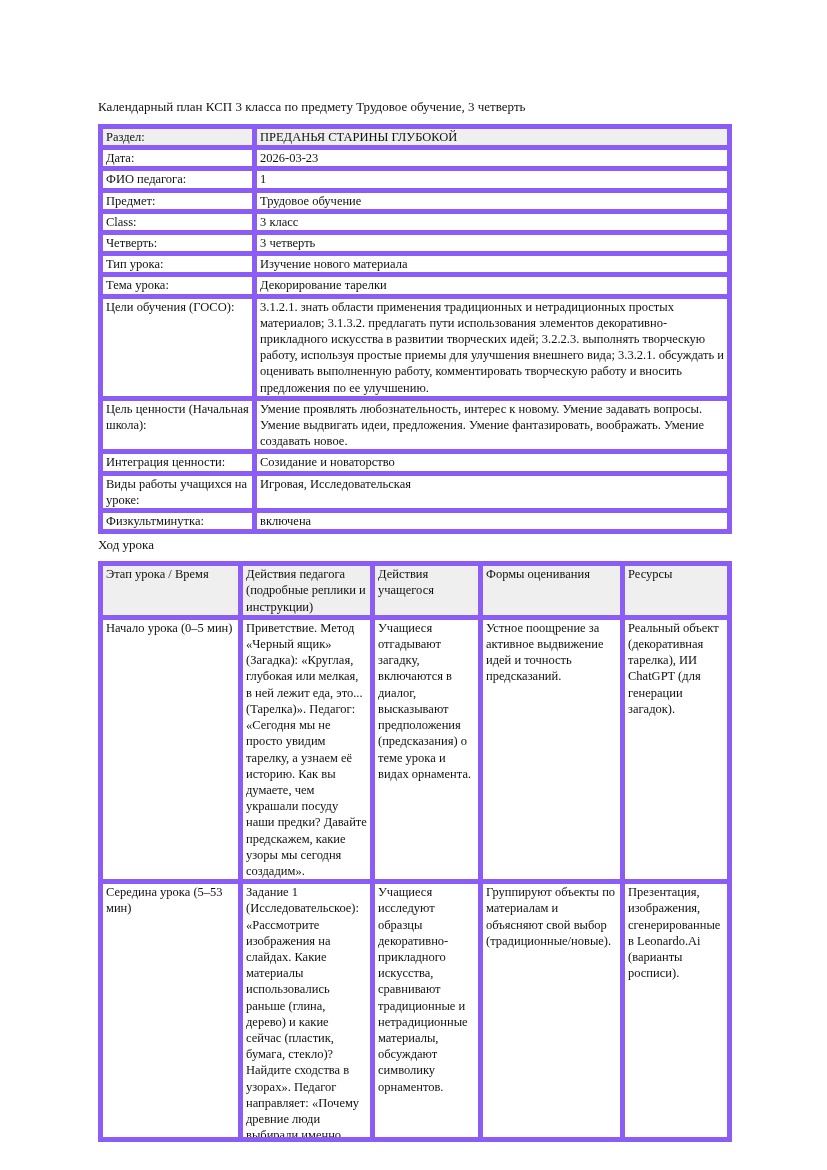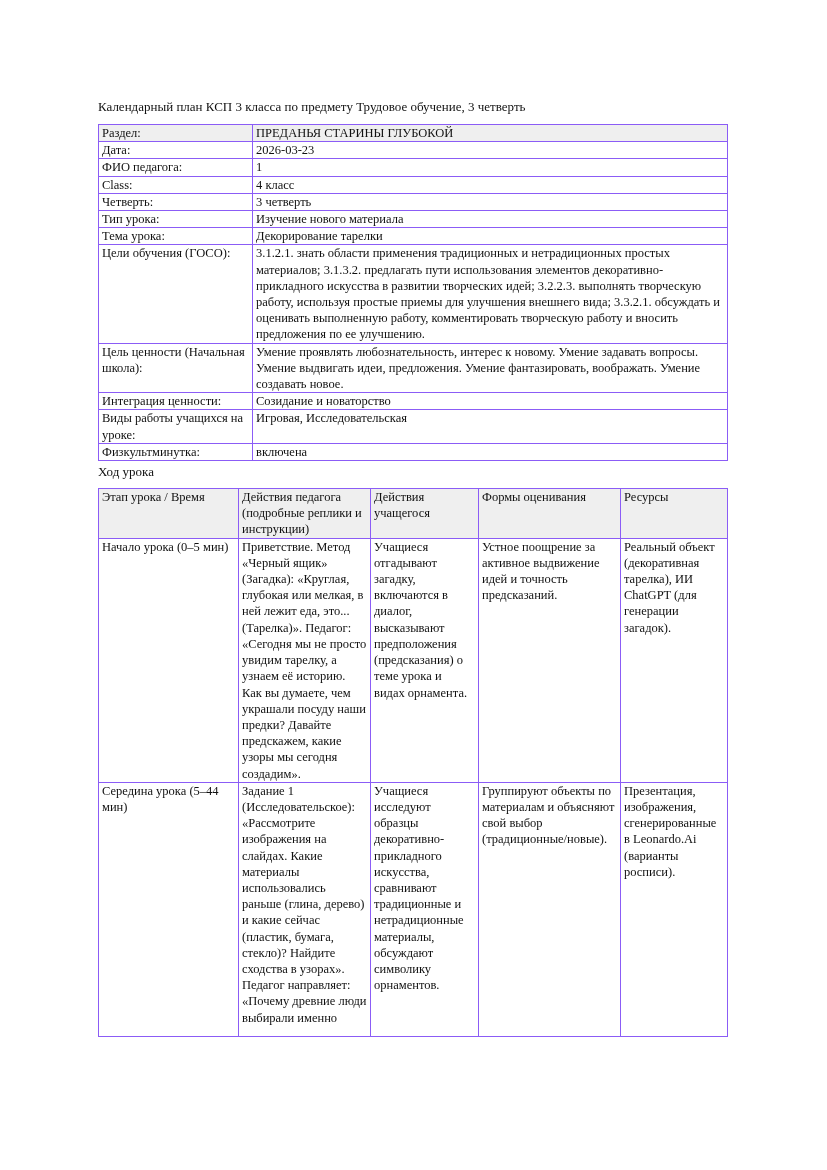--- a/index.html
+++ b/index.html
@@ -25,21 +25,21 @@
     font-size: 13px;
     line-height: 16px;
     white-space: nowrap;
   }
   table {
     border-collapse: collapse;
     table-layout: fixed;
     width: 629px;
   }
   td, th {
-    border: 1px solid #8b5cf6;
+    border: 5px solid #8b5cf6;
     padding: 0 3px;
     vertical-align: top;
     text-align: left;
     font-weight: normal;
     font-size: 12.5px;
     line-height: 16.2px;
     word-wrap: break-word;
   }
   .t1 col.c-label { width: 154px; }
   .t1 col.c-value { width: 475px; }
@@ -79,22 +79,26 @@
       </tr>
       <tr>
         <td>Дата:</td>
         <td>2026-03-23</td>
       </tr>
       <tr>
         <td>ФИО педагога:</td>
         <td>1</td>
       </tr>
       <tr>
+        <td>Предмет:</td>
+        <td>Трудовое обучение</td>
+      </tr>
+      <tr>
         <td>Class:</td>
-        <td>4 класс</td>
+        <td>3 класс</td>
       </tr>
       <tr>
         <td>Четверть:</td>
         <td>3 четверть</td>
       </tr>
       <tr>
         <td>Тип урока:</td>
         <td>Изучение нового материала</td>
       </tr>
       <tr>
@@ -146,21 +150,21 @@
     <tbody>
       <tr>
         <td>Начало урока (0–5 мин)</td>
         <td>Приветствие. Метод «Черный ящик» (Загадка): «Круглая, глубокая или мелкая, в ней лежит еда, это... (Тарелка)». Педагог: «Сегодня мы не просто увидим тарелку, а узнаем её историю. Как вы думаете, чем украшали посуду наши предки? Давайте предскажем, какие узоры мы сегодня создадим».</td>
         <td>Учащиеся отгадывают загадку, включаются в диалог, высказывают предположения (предсказания) о теме урока и видах орнамента.</td>
         <td>Устное поощрение за активное выдвижение идей и точность предсказаний.</td>
         <td>Реальный объект (декоративная тарелка), ИИ ChatGPT (для генерации загадок).</td>
       </tr>
       <tr>
         <td>
-          <div class="clip">Середина урока (5–44 мин)</div>
+          <div class="clip">Середина урока (5–53 мин)</div>
         </td>
         <td>
           <div class="clip">Задание 1 (Исследовательское): «Рассмотрите изображения на слайдах. Какие материалы использовались раньше (глина, дерево) и какие сейчас (пластик, бумага, стекло)? Найдите сходства в узорах». Педагог направляет: «Почему древние люди выбирали именно</div>
         </td>
         <td>
           <div class="clip">Учащиеся исследуют образцы декоративно-прикладного искусства, сравнивают традиционные и нетрадиционные материалы, обсуждают символику орнаментов.</div>
         </td>
         <td>
           <div class="clip">Группируют объекты по материалам и объясняют свой выбор (традиционные/новые).</div>
         </td>

